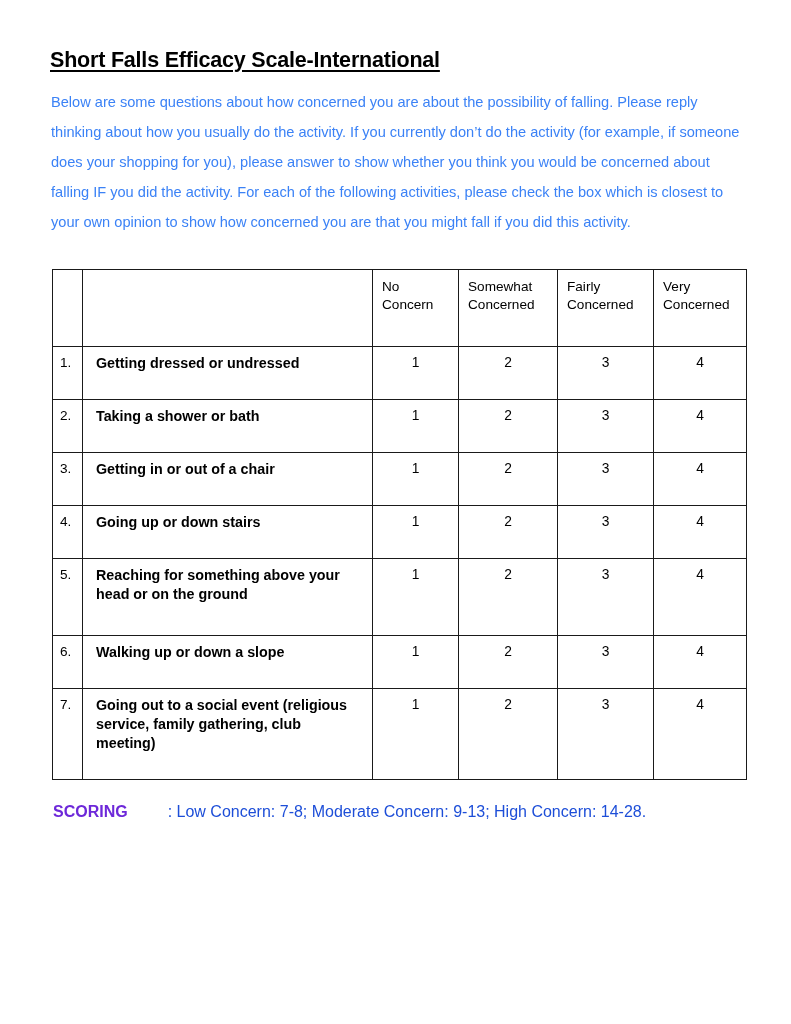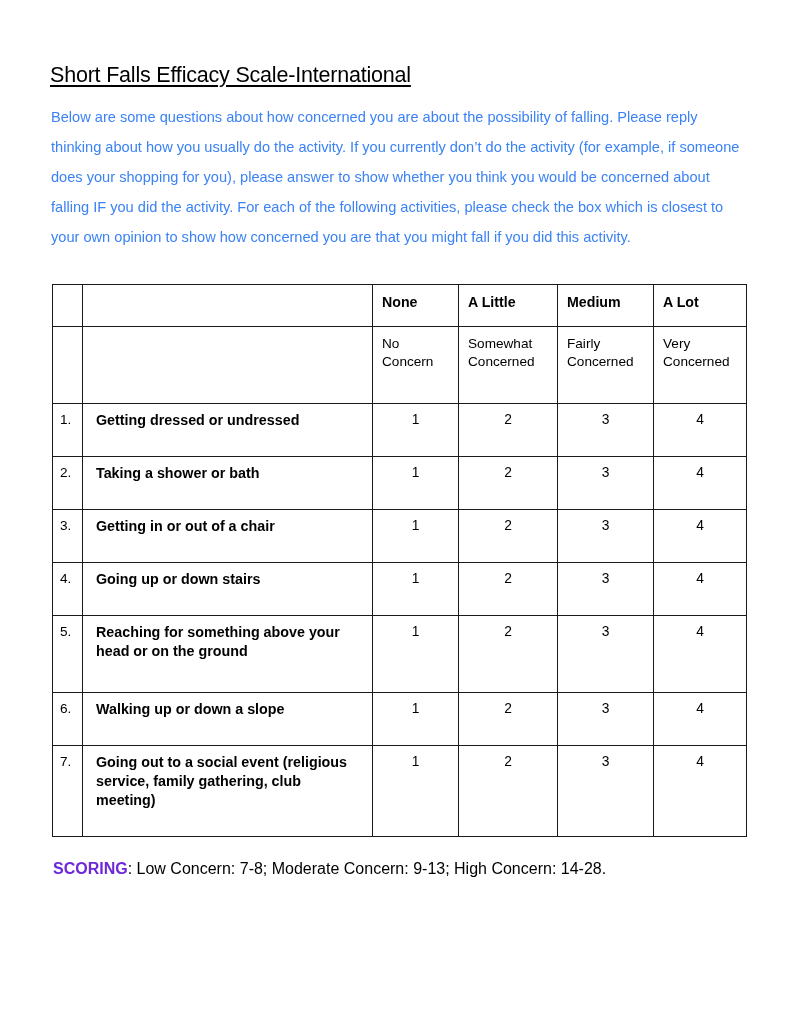--- a/index.html
+++ b/index.html
@@ -17,25 +17,25 @@
   .page {
     position: relative;
     width: 791px;
     height: 1024px;
     background: #ffffff;
     box-sizing: border-box;
     padding: 44px 46px 0 50px;
   }
   .doc-title {
     font-size: 21.5px;
-    font-weight: normal;
+    font-weight: bold;
     letter-spacing: -0.2px;
     text-decoration: underline;
     text-underline-offset: 3px;
-    margin: 18px 0 10px 0;
+    margin: 3px 0 10px 0;
     line-height: 1.25;
     display: inline-block;
   }
   .intro {
     font-size: 14.6px;
     line-height: 2.05;
     margin: 4px 0 0 1px;
     width: 690px;
     color: #3b82f6;
   }
@@ -123,21 +123,22 @@
   .scoring {
     margin-top: 22px;
     margin-left: 3px;
     font-size: 16px;
     line-height: 1.3;
   }
   .scoring .label {
     font-weight: bold;
   }
   .scoring .rest {
-    color: #000000;
+    color: #1d4ed8;
+    margin-left: 40px;
   }
 </style>
 </head>
 <body>
 
 <div class="page">
 
   <h1 class="doc-title">Short Falls Efficacy Scale-International</h1>
 
   <p class="intro">Below are some questions about how concerned you are about the possibility of falling. Please reply thinking about how you usually do the activity. If you currently don’t do the activity (for example, if someone does your shopping for you), please answer to show whether you think you would be concerned about falling IF you did the activity. For each of the following activities, please check the box which is closest to your own opinion to show how concerned you are that you might fall if you did this activity.</p>
@@ -145,28 +146,20 @@
   <table class="scale-table">
     <colgroup>
       <col class="c-num">
         <col class="c-act">
         <col class="c-opt">
         <col class="c-opt2">
         <col class="c-opt3">
         <col class="c-opt4">
     </colgroup>
     <tbody>
-      <tr class="hdr-main">
-        <td></td>
-        <td></td>
-        <td>None</td>
-        <td>A Little</td>
-        <td>Medium</td>
-        <td>A Lot</td>
-      </tr>
       <tr class="hdr-sub">
         <td></td>
         <td></td>
         <td>No Concern</td>
         <td>Somewhat Concerned</td>
         <td>Fairly Concerned</td>
         <td>Very Concerned</td>
       </tr>
 
       <tr class="item-row">

